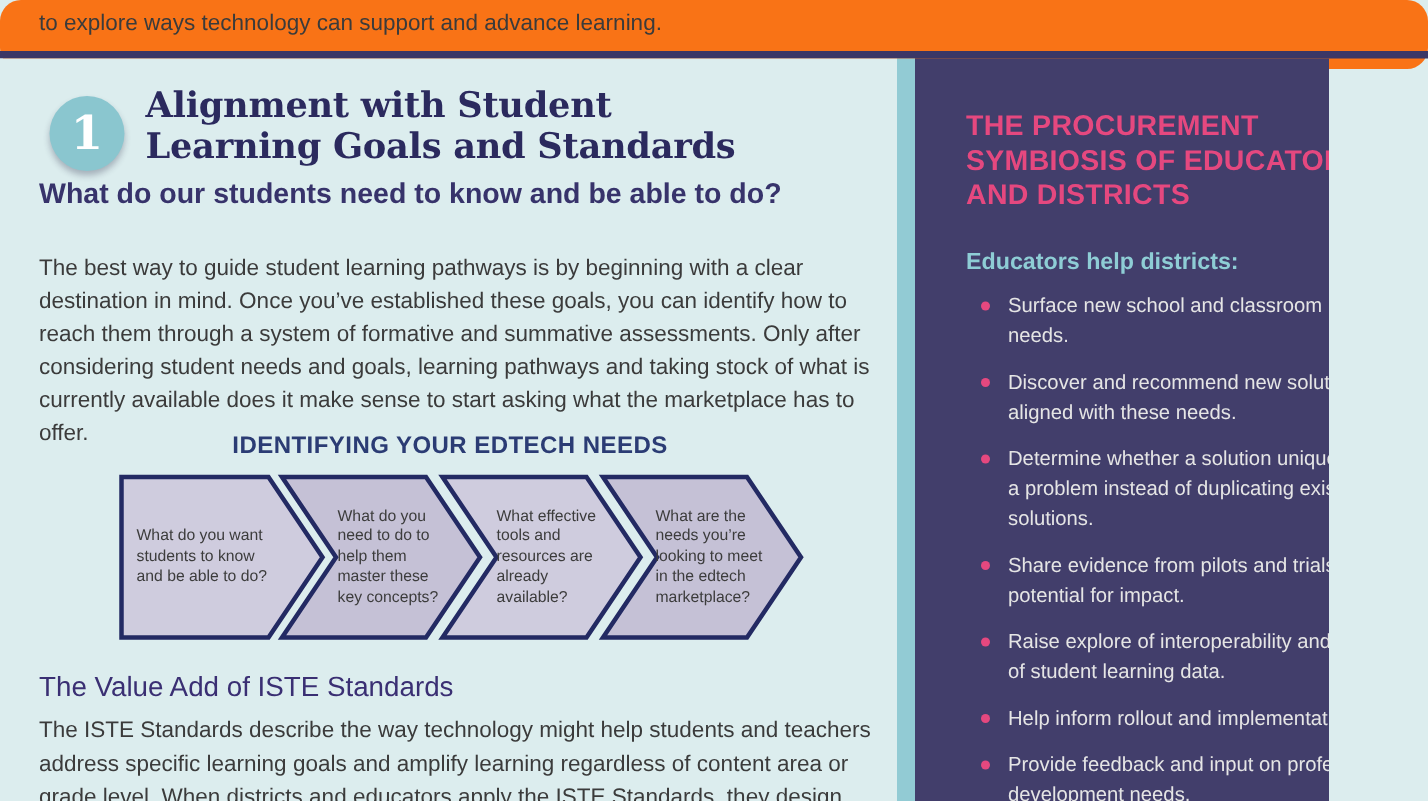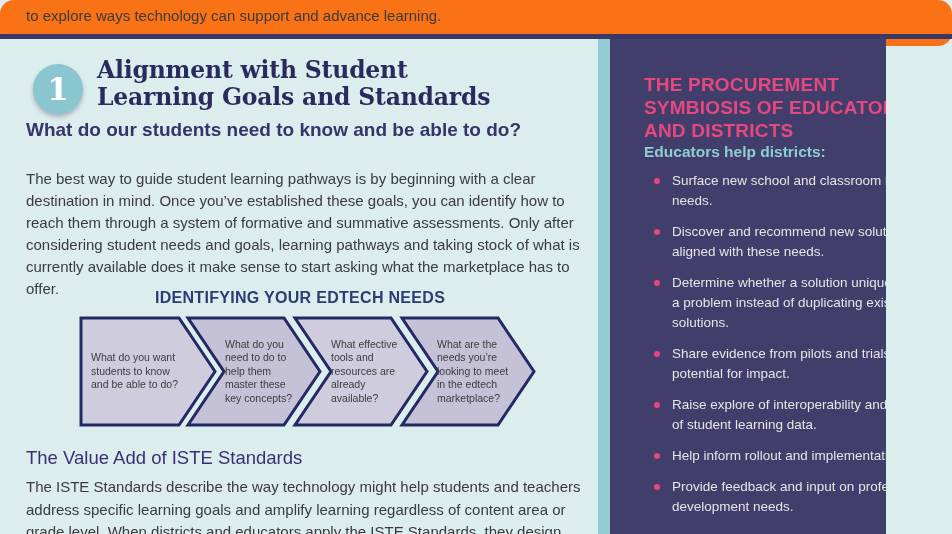--- a/index.html
+++ b/index.html
@@ -43,21 +43,21 @@
   .iste-heading{position:absolute;left:26px;top:408px;font-size:18.5px;font-weight:400;color:#3a2f73;}
   .iste-paragraph{position:absolute;left:26px;top:437px;width:576px;font-size:15px;line-height:22.5px;color:#3b3b3b;}
   
   .accent-strip{position:absolute;left:598px;top:39px;width:12px;height:495px;background:#92cbd4;}
   
   .sidebar{
     position:absolute;left:610px;top:39px;width:276px;height:495px;background:#423e6b;
     box-sizing:border-box;padding:34px 28px 0 34px;overflow:hidden;
   }
   .sb-title{font-size:19px;line-height:23px;font-weight:700;color:#e5487f;width:302px;letter-spacing:.2px;}
-  .sb-section-heading{margin-top:1px;font-size:15.5px;font-weight:700;color:#8ecdd5;}
+  .sb-section-heading{margin-top:24px;font-size:15.5px;font-weight:700;color:#8ecdd5;}
   .sb-list{list-style:none;margin:10px 0 0 0;padding:0;}
   .sb-item{
     position:relative;padding-left:28px;margin-bottom:11px;width:300px;
     font-size:13.5px;line-height:20px;color:#e5e5e5;box-sizing:border-box;
   }
   .dot{position:absolute;left:10px;top:7px;width:6px;height:6px;border-radius:50%;background:#e5487f;}
 </style>
 </head>
 <body>
 

